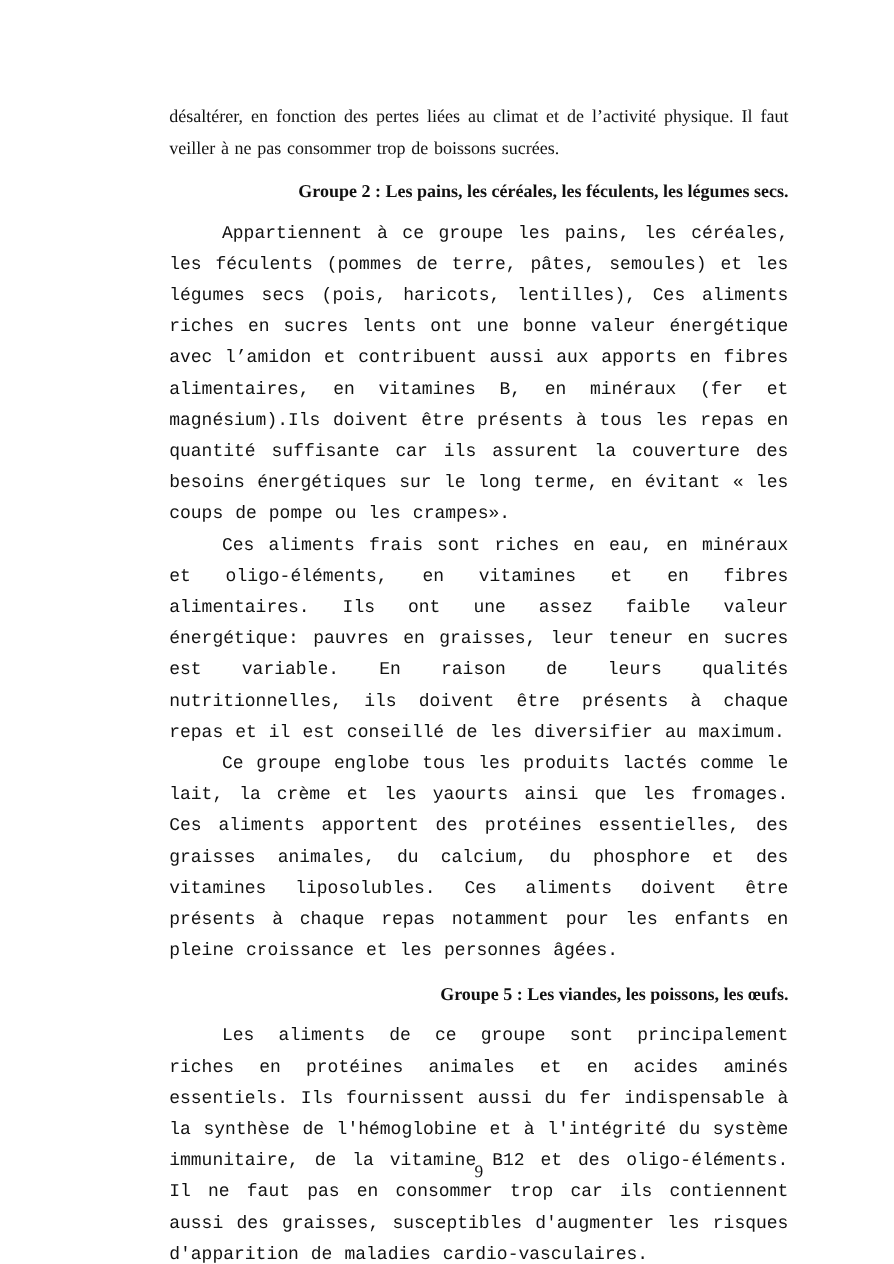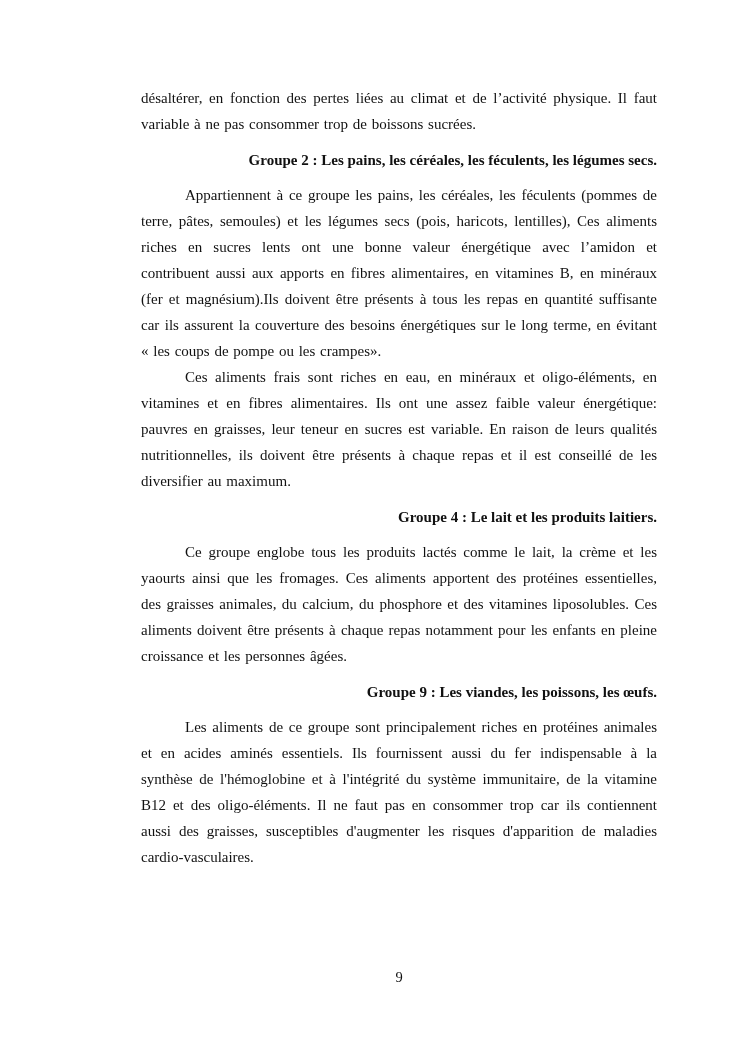--- a/index.html
+++ b/index.html
@@ -24,20 +24,21 @@
   }
   p.body {
     font-size: 15px;
     line-height: 26px;
     text-align: justify;
     margin: 0;
     word-spacing: 1px;
   }
   p.indent {
     text-indent: 44px;
+    font-family: Liberation Mono, monospace;
   }
   h2.heading {
     font-size: 15px;
     line-height: 26px;
     font-weight: bold;
     margin: 10px 0 9px 0;
     text-align: right;
   }
   .page-number {
     position: absolute;
@@ -49,33 +50,32 @@
     line-height: 18px;
     color: #111111;
   }
 </style>
 </head>
 <body>
 
 <div class="page">
   <div class="content">
 
-    <p class="body">désaltérer, en fonction des pertes liées au climat et de l’activité physique. Il faut variable à ne pas consommer trop de boissons sucrées.</p>
+    <p class="body">désaltérer, en fonction des pertes liées au climat et de l’activité physique. Il faut veiller à ne pas consommer trop de boissons sucrées.</p>
 
     <h2 class="heading">Groupe 2 : Les pains, les céréales, les féculents, les légumes secs.</h2>
 
     <p class="body indent">Appartiennent à ce groupe les pains, les céréales, les féculents (pommes de terre, pâtes, semoules) et les légumes secs (pois, haricots, lentilles), Ces aliments riches en sucres lents ont une bonne valeur énergétique avec l’amidon et contribuent aussi aux apports en fibres alimentaires, en vitamines B, en minéraux (fer et magnésium).Ils doivent être présents à tous les repas en quantité suffisante car ils assurent la couverture des besoins énergétiques sur le long terme, en évitant « les coups de pompe ou les crampes».</p>
 
 
     <p class="body indent">Ces aliments frais sont riches en eau, en minéraux et oligo-éléments, en vitamines et en fibres alimentaires. Ils ont une assez faible valeur énergétique: pauvres en graisses, leur teneur en sucres est variable. En raison de leurs qualités nutritionnelles, ils doivent être présents à chaque repas et il est conseillé de les diversifier au maximum.</p>
 
-    <h2 class="heading">Groupe 4 : Le lait et les produits laitiers.</h2>
 
     <p class="body indent">Ce groupe englobe tous les produits lactés comme le lait, la crème et les yaourts ainsi que les fromages. Ces aliments apportent des protéines essentielles, des graisses animales, du calcium, du phosphore et des vitamines liposolubles. Ces aliments doivent être présents à chaque repas notamment pour les enfants en pleine croissance et les personnes âgées.</p>
 
-    <h2 class="heading">Groupe 9 : Les viandes, les poissons, les œufs.</h2>
+    <h2 class="heading">Groupe 5 : Les viandes, les poissons, les œufs.</h2>
 
     <p class="body indent">Les aliments de ce groupe sont principalement riches en protéines animales et en acides aminés essentiels. Ils fournissent aussi du fer indispensable à la synthèse de l'hémoglobine et à l'intégrité du système immunitaire, de la vitamine B12 et des oligo-éléments. Il ne faut pas en consommer trop car ils contiennent aussi des graisses, susceptibles d'augmenter les risques d'apparition de maladies cardio-vasculaires.</p>
 
   </div>
 
   <div class="page-number">9</div>
 </div>
 
 </body></html>

